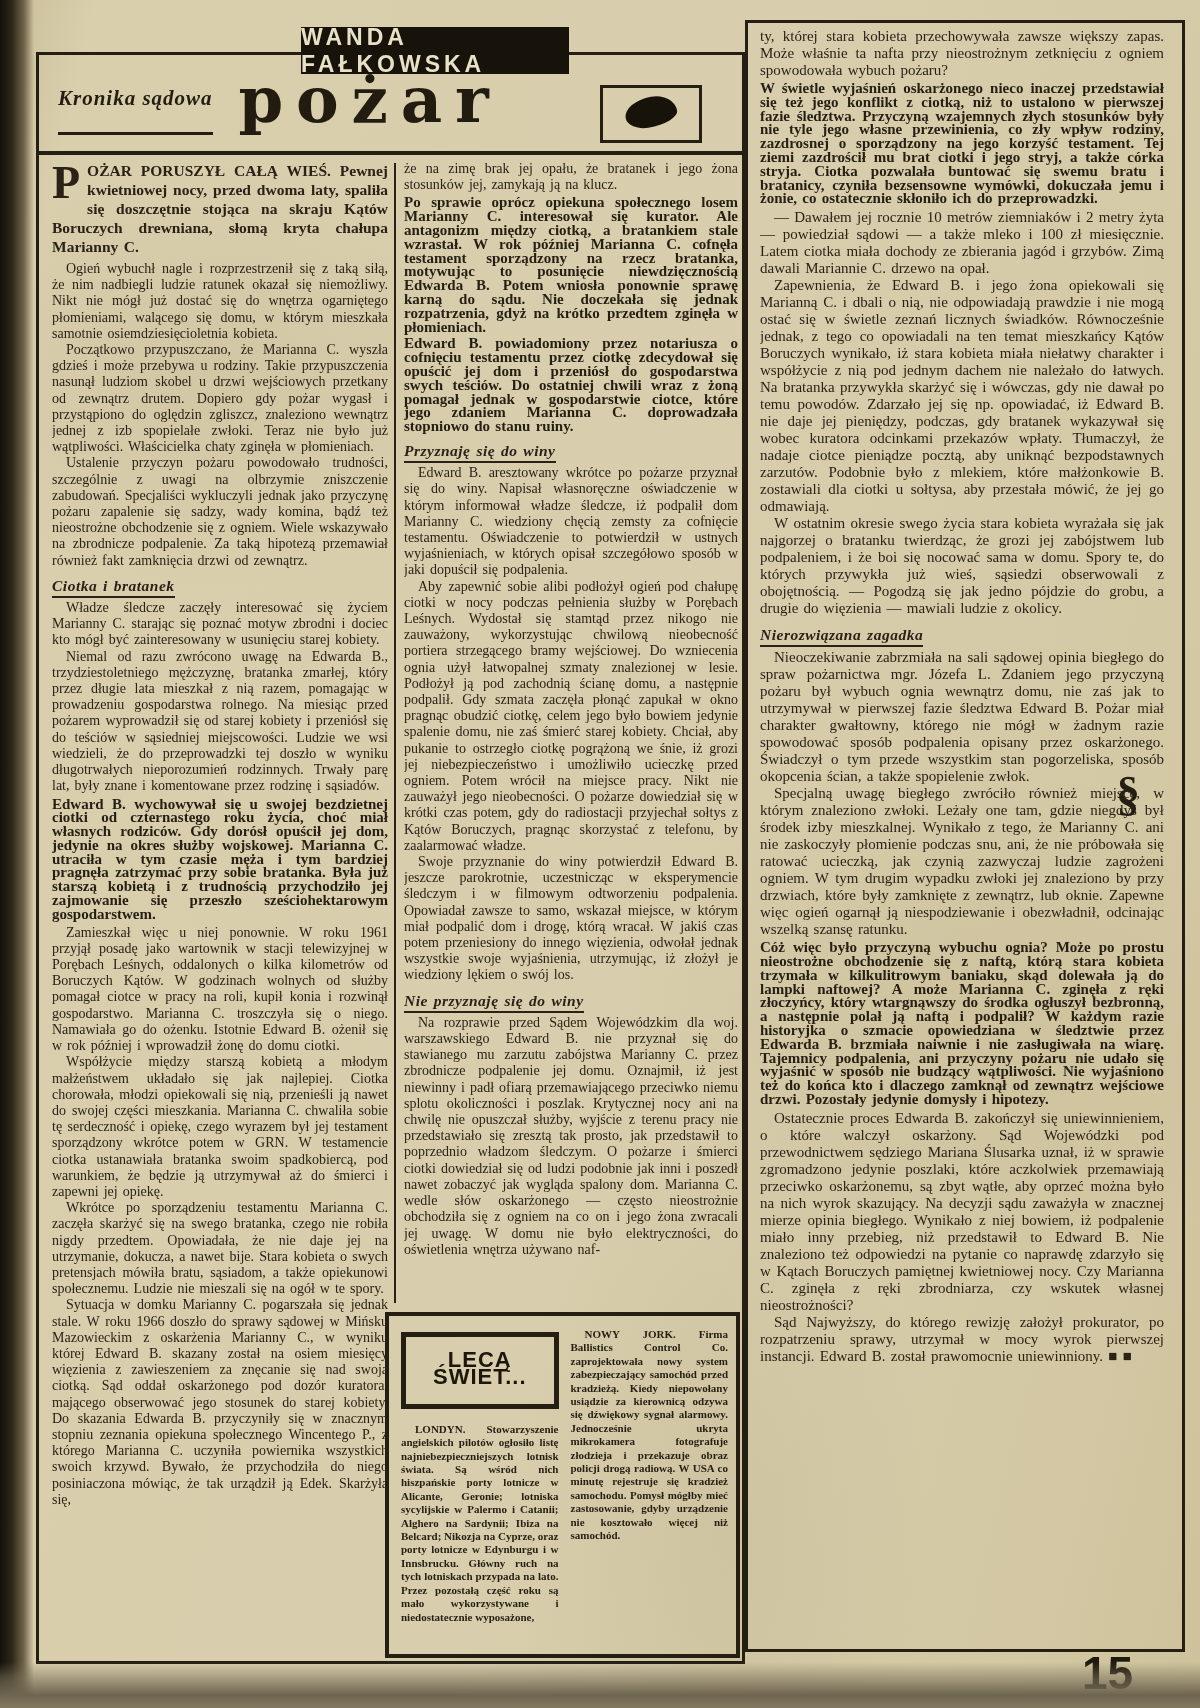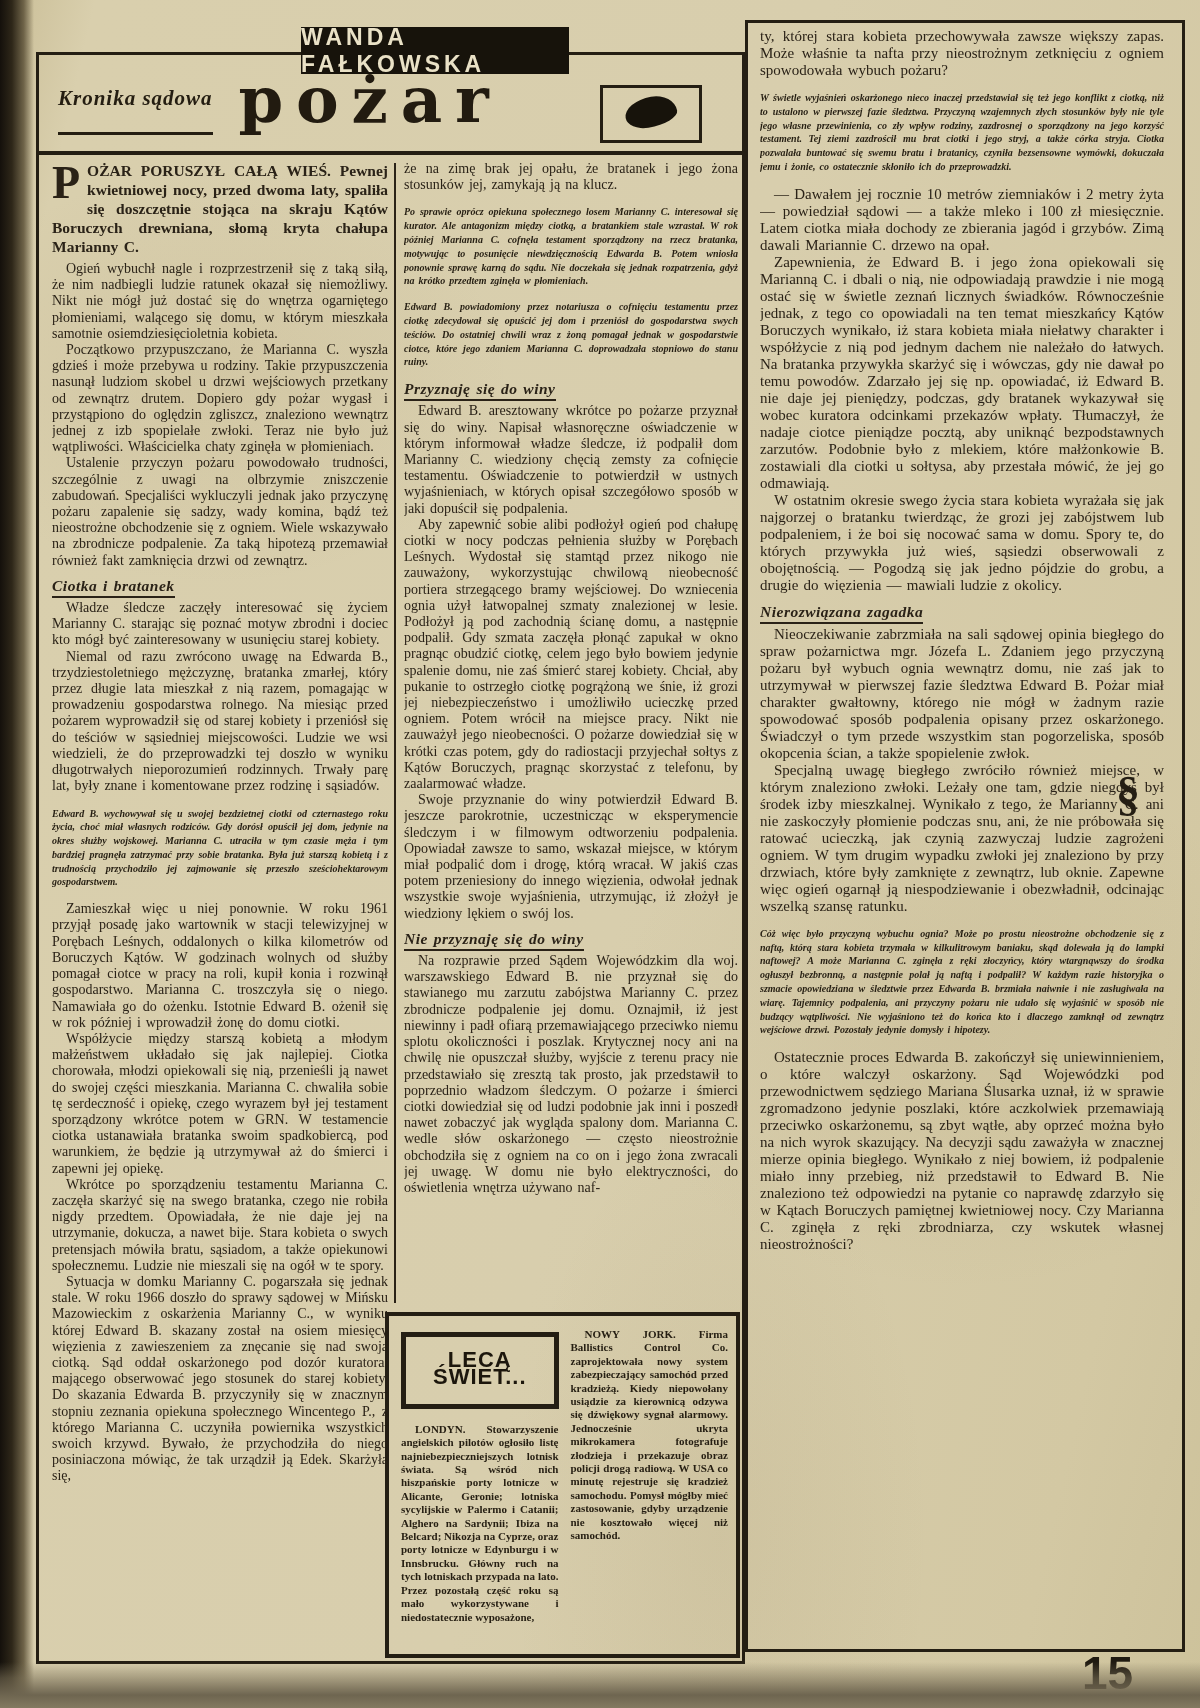--- a/index.html
+++ b/index.html
@@ -40,21 +40,21 @@
 
   .rule-v1{position:absolute;left:394px;top:163px;width:2px;height:1140px;background:#2a2217;}
 
   .col{position:absolute;color:#2a2217;text-align:justify;}
   .col1{left:52px;top:161px;width:336px;height:1490px;overflow:hidden;font-size:14px;line-height:16.2px;word-spacing:1.5px;}
   .col2{left:404px;top:161px;width:334px;height:1142px;overflow:hidden;font-size:14px;line-height:16.2px;word-spacing:1.5px;}
   .col3{left:760px;top:28px;width:404px;height:1594px;overflow:hidden;font-size:15px;line-height:17px;word-spacing:1.5px;}
 
   .blk.p{text-indent:14px;}
   .blk.pc{text-indent:0;}
-  .blk.small{font-size:10px;line-height:13.8px;font-weight:bold;color:#251e12;margin:12px 0;font-style:italic;}
+  .blk.small{font-size:15px;line-height:13.8px;font-weight:bold;color:#251e12;margin:3px 0;}
   .blk.lead{font-weight:bold;font-size:15.5px;line-height:19px;margin-bottom:5px;}
   .dropcap{float:left;font-weight:bold;font-size:46px;line-height:38px;padding:3px 7px 0 0;}
   .blk.h{margin:9px 0 6px;font-weight:bold;font-style:italic;font-size:15.5px;text-indent:0;}
   .blk.h .hu{border-bottom:2px solid #2a2217;padding-bottom:2px;letter-spacing:0.5px;margin-top:16px;}
 
   .insert-box{position:absolute;left:385px;top:1312px;width:355px;height:346px;border:4px solid #241e13;
     box-sizing:border-box;padding:12px 8px 6px 12px;display:flex;gap:12px;color:#251e12;}
   .ins-col{width:158px;text-align:justify;font-weight:bold;font-size:11px;line-height:13.4px;}
   .ins-title-box{border:5px solid #241e13;padding:16px 12px;margin:4px 0 14px;text-align:center;}
   .ins-title-box span{font-family:"Liberation Sans",sans-serif;font-weight:bold;font-size:22px;
@@ -119,20 +119,21 @@
       <div class="blk pc">ty, której stara kobieta przechowywała zawsze większy zapas. Może właśnie ta nafta przy nieostrożnym zetknięciu z ogniem spowodowała wybuch pożaru?</div>
       <div class="blk small">W świetle wyjaśnień oskarżonego nieco inaczej przedstawiał się też jego konflikt z ciotką, niż to ustalono w pierwszej fazie śledztwa. Przyczyną wzajemnych złych stosunków były nie tyle jego własne przewinienia, co zły wpływ rodziny, zazdrosnej o sporządzony na jego korzyść testament. Tej ziemi zazdrościł mu brat ciotki i jego stryj, a także córka stryja. Ciotka pozwalała buntować się swemu bratu i bratanicy, czyniła bezsensowne wymówki, dokuczała jemu i żonie, co ostatecznie skłoniło ich do przeprowadzki.</div>
       <div class="blk p">— Dawałem jej rocznie 10 metrów ziemniaków i 2 metry żyta — powiedział sądowi — a także mleko i 100 zł miesięcznie. Latem ciotka miała dochody ze zbierania jagód i grzybów. Zimą dawali Mariannie C. drzewo na opał.</div>
       <div class="blk p">Zapewnienia, że Edward B. i jego żona opiekowali się Marianną C. i dbali o nią, nie odpowiadają prawdzie i nie mogą ostać się w świetle zeznań licznych świadków. Równocześnie jednak, z tego co opowiadali na ten temat mieszkańcy Kątów Boruczych wynikało, iż stara kobieta miała niełatwy charakter i współżycie z nią pod jednym dachem nie należało do łatwych. Na bratanka przywykła skarżyć się i wówczas, gdy nie dawał po temu powodów. Zdarzało jej się np. opowiadać, iż Edward B. nie daje jej pieniędzy, podczas, gdy bratanek wykazywał się wobec kuratora odcinkami przekazów wpłaty. Tłumaczył, że nadaje ciotce pieniądze pocztą, aby uniknąć bezpodstawnych zarzutów. Podobnie było z mlekiem, które małżonkowie B. zostawiali dla ciotki u sołtysa, aby przestała mówić, że jej go odmawiają.</div>
       <div class="blk p">W ostatnim okresie swego życia stara kobieta wyrażała się jak najgorzej o bratanku twierdząc, że grozi jej zabójstwem lub podpaleniem, i że boi się nocować sama w domu. Spory te, do których przywykła już wieś, sąsiedzi obserwowali z obojętnością. — Pogodzą się jak jedno pójdzie do grobu, a drugie do więzienia — mawiali ludzie z okolicy.</div>
       <div class="blk h"><span class="hu">Nierozwiązana zagadka</span></div>
       <div class="blk p">Nieoczekiwanie zabrzmiała na sali sądowej opinia biegłego do spraw pożarnictwa mgr. Józefa L. Zdaniem jego przyczyną pożaru był wybuch ognia wewnątrz domu, nie zaś jak to utrzymywał w pierwszej fazie śledztwa Edward B. Pożar miał charakter gwałtowny, którego nie mógł w żadnym razie spowodować sposób podpalenia opisany przez oskarżonego. Świadczył o tym przede wszystkim stan pogorzeliska, sposób okopcenia ścian, a także spopielenie zwłok.</div>
       <div class="blk p">Specjalną uwagę biegłego zwróciło również miejsce, w którym znaleziono zwłoki. Leżały one tam, gdzie niegdyś był środek izby mieszkalnej. Wynikało z tego, że Marianny C. ani nie zaskoczyły płomienie podczas snu, ani, że nie próbowała się ratować ucieczką, jak czynią zazwyczaj ludzie zagrożeni ogniem. W tym drugim wypadku zwłoki jej znaleziono by przy drzwiach, które były zamknięte z zewnątrz, lub oknie. Zapewne więc ogień ogarnął ją niespodziewanie i obezwładnił, odcinając wszelką szansę ratunku.</div>
       <div class="blk small">Cóż więc było przyczyną wybuchu ognia? Może po prostu nieostrożne obchodzenie się z naftą, którą stara kobieta trzymała w kilkulitrowym baniaku, skąd dolewała ją do lampki naftowej? A może Marianna C. zginęła z ręki złoczyńcy, który wtargnąwszy do środka ogłuszył bezbronną, a następnie polał ją naftą i podpalił? W każdym razie historyjka o szmacie opowiedziana w śledztwie przez Edwarda B. brzmiała naiwnie i nie zasługiwała na wiarę. Tajemnicy podpalenia, ani przyczyny pożaru nie udało się wyjaśnić w sposób nie budzący wątpliwości. Nie wyjaśniono też do końca kto i dlaczego zamknął od zewnątrz wejściowe drzwi. Pozostały jedynie domysły i hipotezy.</div>
       <div class="blk p">Ostatecznie proces Edwarda B. zakończył się uniewinnieniem, o które walczył oskarżony. Sąd Wojewódzki pod przewodnictwem sędziego Mariana Ślusarka uznał, iż w sprawie zgromadzono jedynie poszlaki, które aczkolwiek przemawiają przeciwko oskarżonemu, są zbyt wątłe, aby oprzeć można było na nich wyrok skazujący. Na decyzji sądu zaważyła w znacznej mierze opinia biegłego. Wynikało z niej bowiem, iż podpalenie miało inny przebieg, niż przedstawił to Edward B. Nie znaleziono też odpowiedzi na pytanie co naprawdę zdarzyło się w Kątach Boruczych pamiętnej kwietniowej nocy. Czy Marianna C. zginęła z ręki zbrodniarza, czy wskutek własnej nieostrożności?</div>
+      <div class="blk p">Sąd Najwyższy, do którego rewizję założył prokurator, po rozpatrzeniu sprawy, utrzymał w mocy wyrok pierwszej instancji. Edward B. został prawomocnie uniewinniony. ■ ■</div>
     </div>
 
   <div class="insert-box">
     <div class="ins-col">
       <div class="ins-title-box">
         <span>LECĄ ŚWIET...</span>
       </div>
       <div>
           <div class="blk p ins-p">LONDYN. Stowarzyszenie angielskich pilotów ogłosiło listę najniebezpieczniejszych lotnisk świata. Są wśród nich hiszpańskie porty lotnicze w Alicante, Geronie; lotniska sycylijskie w Palermo i Catanii; Alghero na Sardynii; Ibiza na Belcard; Nikozja na Cyprze, oraz porty lotnicze w Edynburgu i w Innsbrucku. Główny ruch na tych lotniskach przypada na lato. Przez pozostałą część roku są mało wykorzystywane i niedostatecznie wyposażone,</div>
         </div>

